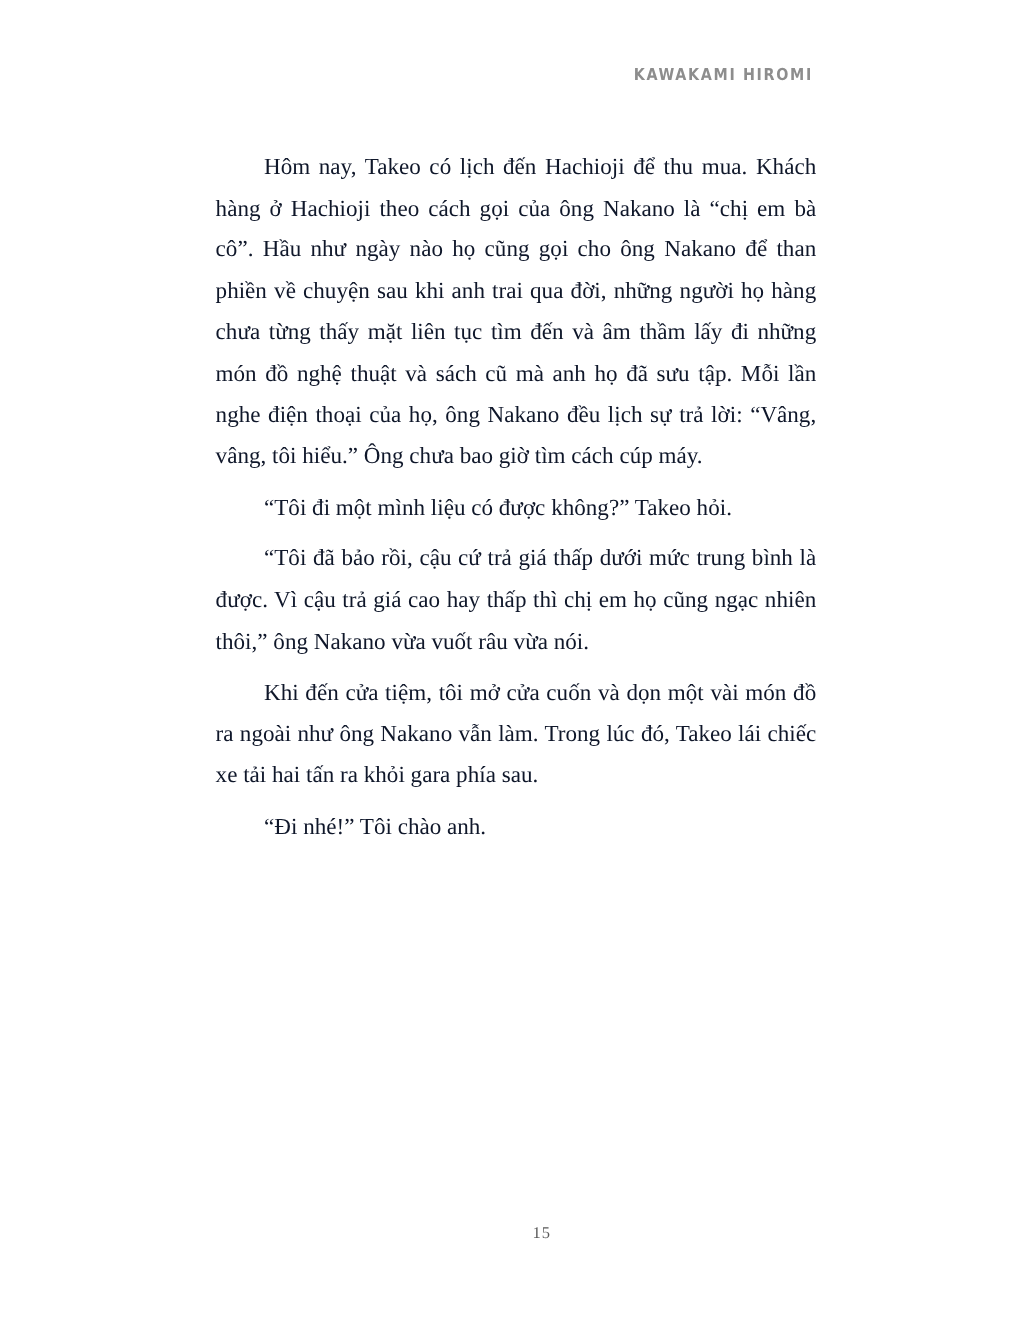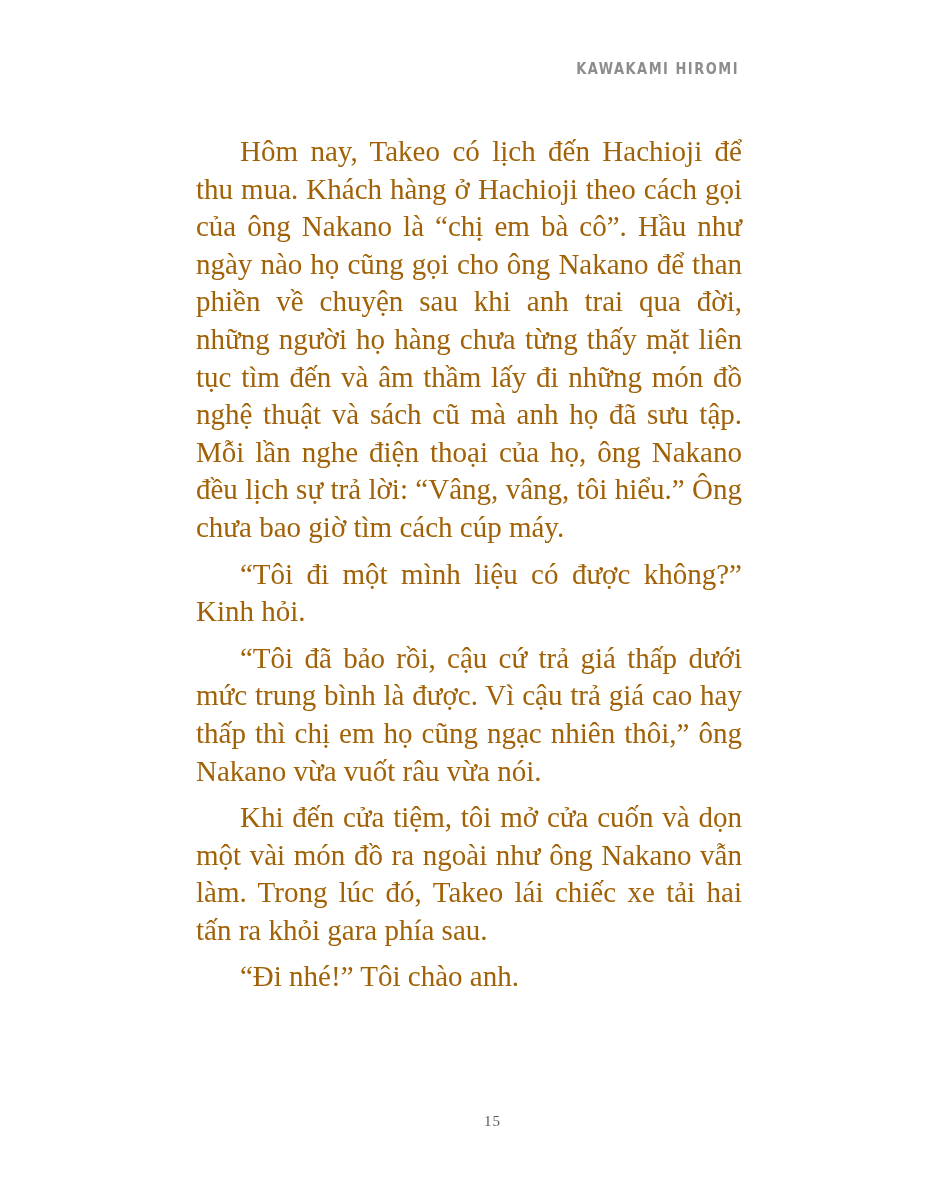--- a/index.html
+++ b/index.html
@@ -30,22 +30,22 @@
     color: #8d8d8d;
     transform: scaleY(1.15);
     transform-origin: top right;
     text-transform: uppercase;
   }
   .content {
     position: absolute;
     top: 133px;
     left: 196px;
     width: 546px;
-    color: #a16207;
-    font-size: 29px;
+    color: #0f172a;
+    font-size: 21px;
     line-height: 37.6px;
     text-align: justify;
   }
   .content p {
     text-indent: 44px;
     margin-bottom: 9px;
   }
   .page-number {
     position: absolute;
     top: 1113px;
@@ -61,21 +61,21 @@
 </style>
 </head>
 <body>
 
 <div class="page">
 
   <div class="running-header">KAWAKAMI HIROMI</div>
 
   <div class="content">
     <p>Hôm nay, Takeo có lịch đến Hachioji để thu mua. Khách hàng ở Hachioji theo cách gọi của ông Nakano là “chị em bà cô”. Hầu như ngày nào họ cũng gọi cho ông Nakano để than phiền về chuyện sau khi anh trai qua đời, những người họ hàng chưa từng thấy mặt liên tục tìm đến và âm thầm lấy đi những món đồ nghệ thuật và sách cũ mà anh họ đã sưu tập. Mỗi lần nghe điện thoại của họ, ông Nakano đều lịch sự trả lời: “Vâng, vâng, tôi hiểu.” Ông chưa bao giờ tìm cách cúp máy.</p>
-    <p>“Tôi đi một mình liệu có được không?” Kinh hỏi.</p>
+    <p>“Tôi đi một mình liệu có được không?” Takeo hỏi.</p>
     <p>“Tôi đã bảo rồi, cậu cứ trả giá thấp dưới mức trung bình là được. Vì cậu trả giá cao hay thấp thì chị em họ cũng ngạc nhiên thôi,” ông Nakano vừa vuốt râu vừa nói.</p>
     <p>Khi đến cửa tiệm, tôi mở cửa cuốn và dọn một vài món đồ ra ngoài như ông Nakano vẫn làm. Trong lúc đó, Takeo lái chiếc xe tải hai tấn ra khỏi gara phía sau.</p>
     <p>“Đi nhé!” Tôi chào anh.</p>
   </div>
 
   <div class="page-number">15</div>
 
 </div>
 
 </body></html>

